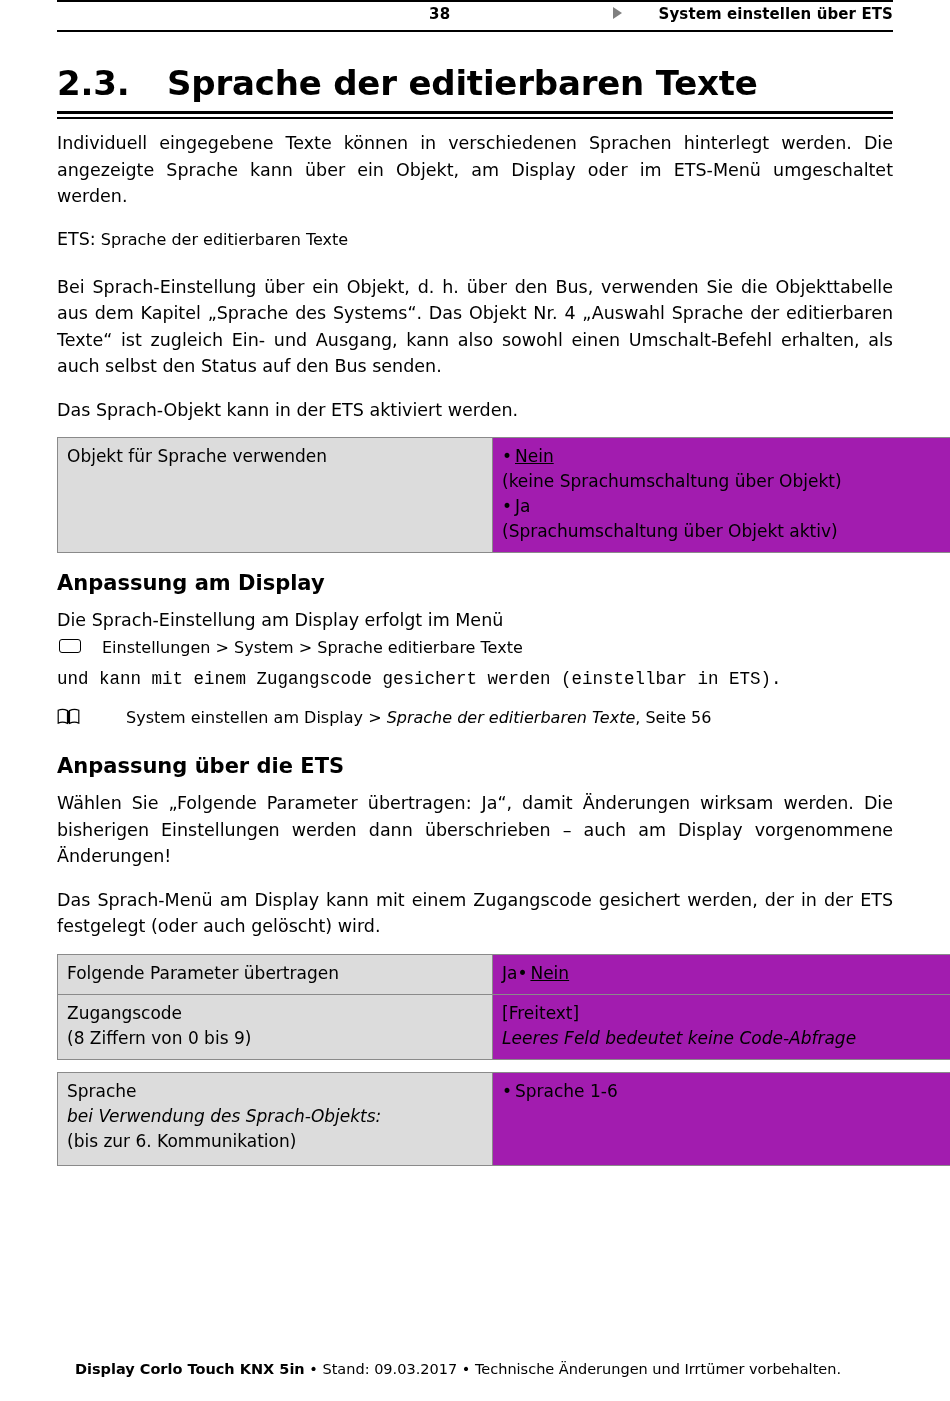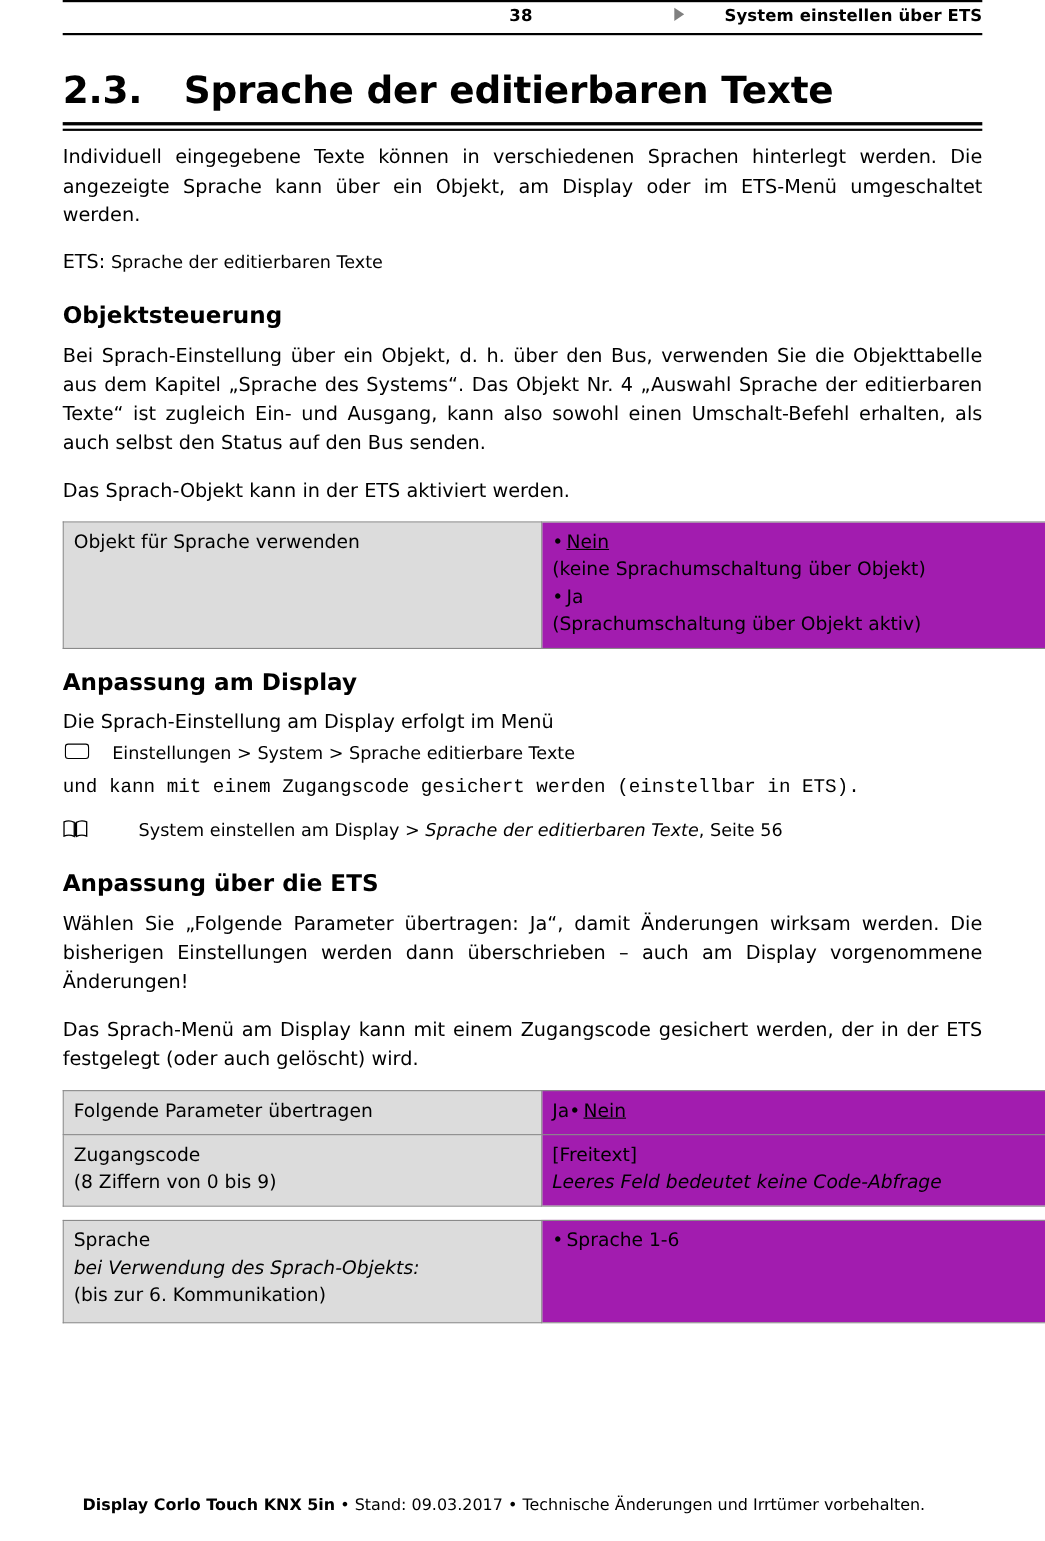--- a/index.html
+++ b/index.html
@@ -41,21 +41,21 @@
   .header-rule-bottom {
     position: absolute;
     left: 0;
     top: 30px;
     width: 836px;
     height: 2px;
     background: #000;
   }
   .header-page-num {
     position: absolute;
-    left: 406px;
+    left: 372px;
     top: 5px;
     font-size: 15px;
     font-weight: bold;
     letter-spacing: 0.2px;
   }
   .header-title {
     position: absolute;
     right: 0px;
     top: 5px;
     font-size: 15px;
@@ -248,21 +248,20 @@
       <p class="body">Individuell eingegebene Texte können in verschiedenen Sprachen hinterlegt werden. Die angezeigte Sprache kann über ein Objekt, am Display oder im ETS-Menü umgeschaltet werden.</p>
     </div>
 
     <div class="block" style="margin-bottom:22px;">
       <p class="ets-line">
         <span class="lbl">ETS:</span>
         <span>Sprache der editierbaren Texte</span>
       </p>
     </div>
 
-    <h2 class="sub">Objektsteuerung</h2>
 
     <div class="block">
       <p class="body">Bei Sprach-Einstellung über ein Objekt, d. h. über den Bus, verwenden Sie die Objekttabelle aus dem Kapitel „Sprache des Systems“. Das Objekt Nr. 4 „Auswahl Sprache der editierbaren Texte“ ist zugleich Ein- und Ausgang, kann also sowohl einen Umschalt-Befehl erhalten, als auch selbst den Status auf den Bus senden.</p>
     </div>
 
     <div class="block" style="margin-bottom:14px;">
       <p class="body">Das Sprach-Objekt kann in der ETS aktiviert werden.</p>
     </div>
 
     <table class="param">

